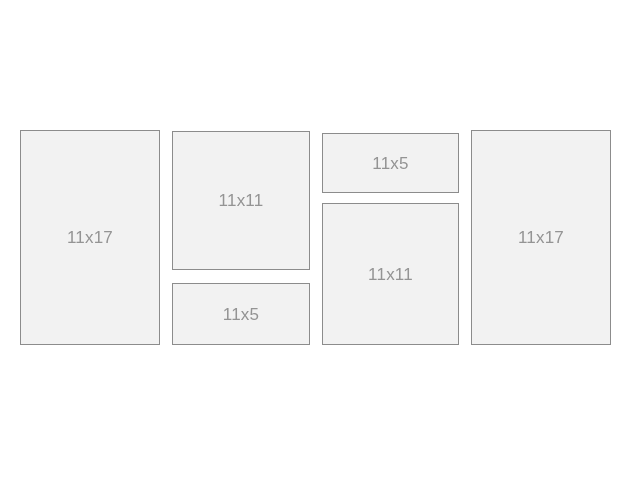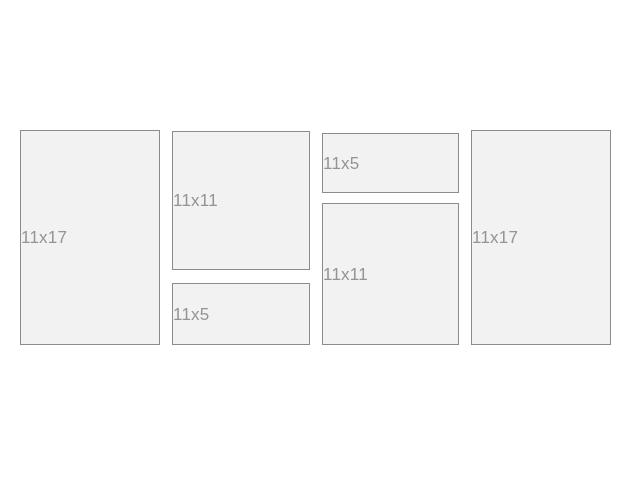--- a/index.html
+++ b/index.html
@@ -22,21 +22,21 @@
     background: #ffffff;
   }
 
   .panel {
     position: absolute;
     box-sizing: border-box;
     background: #f2f2f2;
     border: 1px solid #8c8c8c;
     display: flex;
     align-items: center;
-    justify-content: flex-start;
+    justify-content: center;
   }
 
   .panel-label {
     font-family: "Liberation Sans", sans-serif;
     font-size: 17px;
     font-weight: 400;
     color: #949494;
     letter-spacing: 0.2px;
     line-height: 1;
     user-select: none;

